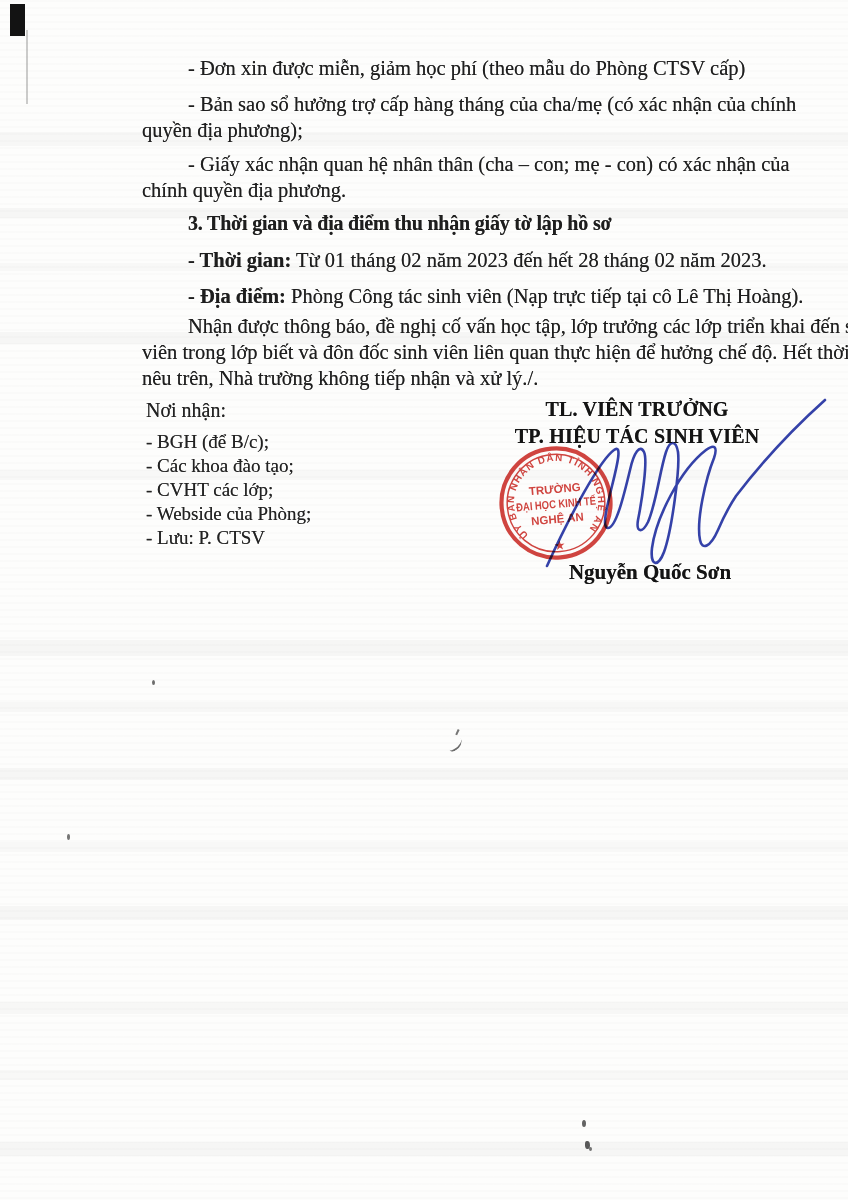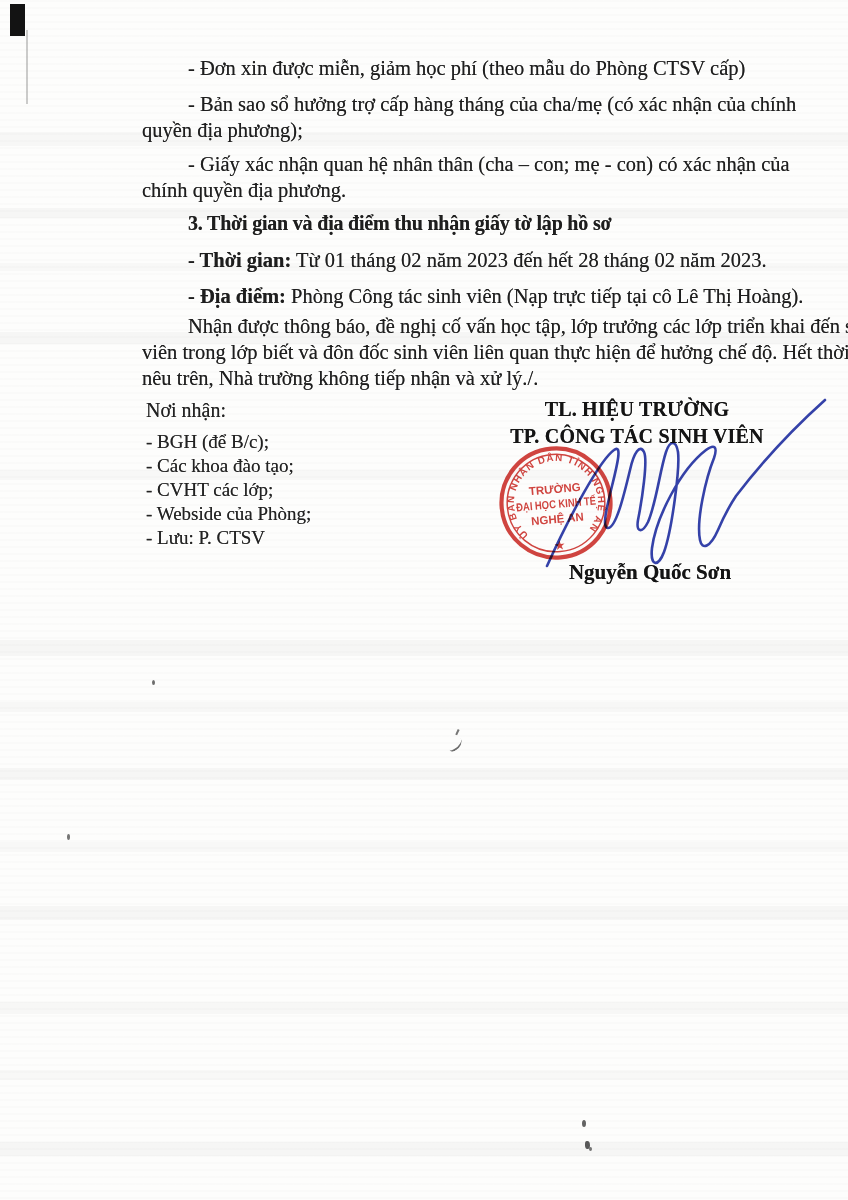--- a/index.html
+++ b/index.html
@@ -75,22 +75,22 @@
   <div class="recipients">
     <div class="rlabel">Nơi nhận:</div>
     <div class="ritem">-  BGH (để B/c);</div>
     <div class="ritem">- Các khoa đào tạo;</div>
     <div class="ritem">- CVHT các lớp;</div>
     <div class="ritem">-  Webside của Phòng;</div>
     <div class="ritem">-  Lưu: P. CTSV</div>
   </div>
 
   <div class="sig-titles">
-    <div>TL. HIỆU TRƯỜNG</div>
-    <div>TP. CÔNG TÁC SINH VIÊN</div>
+    <div>TL. VIÊN TRƯỞNG</div>
+    <div>TP. HIỆU TÁC SINH VIÊN</div>
   </div>
 
   <svg class="stamp-svg" width="140" height="140" viewBox="-70 -70 140 140">
     <g transform="rotate(-5)" fill="none" stroke="#cf3732">
       <circle cx="0" cy="0" r="54.5" stroke-width="4.2"></circle>
       <circle cx="0" cy="0" r="48.8" stroke-width="1.5"></circle>
       <path id="ringPath" d="M -24.1 34.4 A 42 42 0 1 1 24.1 34.4" stroke="none"></path>
       <text font-family="Liberation Sans, sans-serif" font-size="9.8" font-weight="700" fill="#cf3732" stroke="none" letter-spacing="1.1">
         <textPath href="#ringPath" startOffset="50%" text-anchor="middle">ỦY BAN NHÂN DÂN  TỈNH NGHỆ AN</textPath>
       </text>

